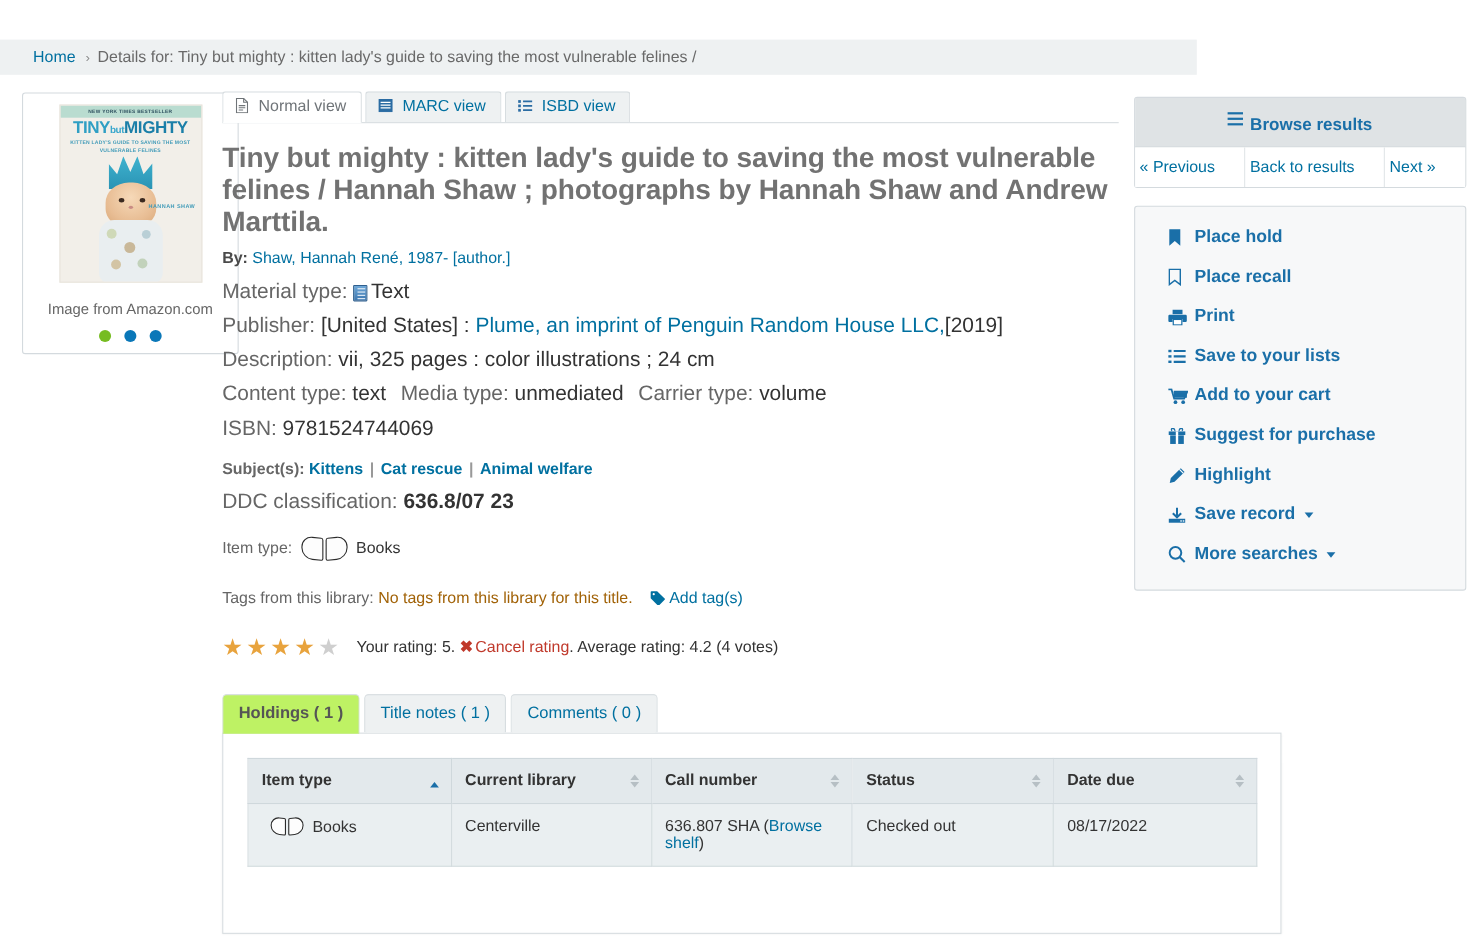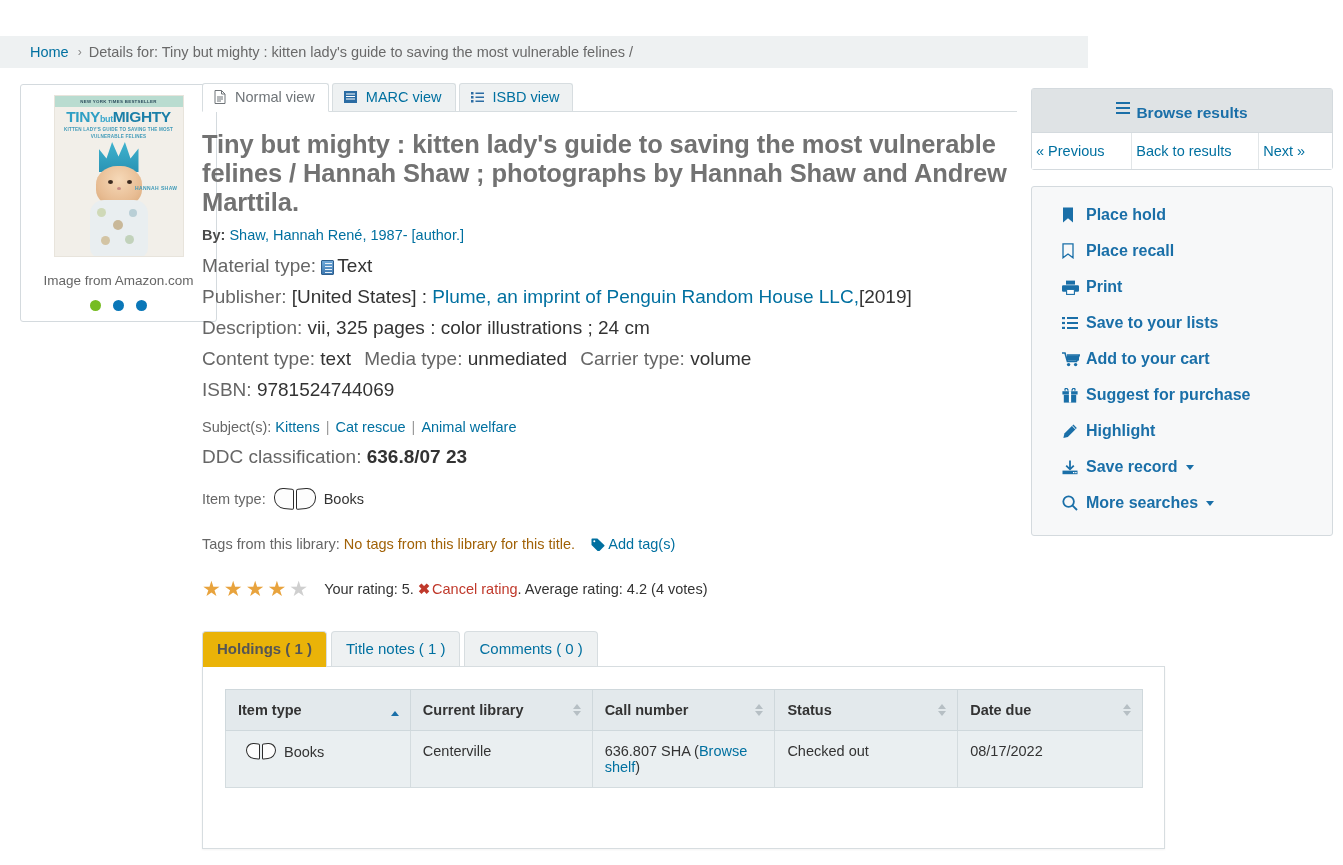--- a/index.html
+++ b/index.html
@@ -149,21 +149,21 @@
   .icon-text-book {
     display: inline-block; width: 13px; height: 15px; vertical-align: -3px;
     background: linear-gradient(#6fa8d8, #3d78b0);
     border: 1px solid #2f5f8e; border-radius: 1px; position: relative; margin-right: 3px;
   }
   .icon-text-book:after {
     content:""; position:absolute; left:3px; top:2px; width:7px; height:1px;
     background:#e8f0f8; box-shadow: 0 3px 0 #e8f0f8, 0 6px 0 #e8f0f8, 0 9px 0 #e8f0f8;
   }
 
-  .subj-row { font-size: 14.5px; color: #666666; margin: 20px 0 13px 0; }
+  .subj-row { font-size: 14.5px; color: #666666; margin: 20px 0 13px 0; font-weight: bold; }
   .subj-row a { color: #0070a0; text-decoration: none; }
   .subj-sep { color: #999; margin: 0 6px; }
 
   .itemtype-row { font-size: 14.5px; color: #666666; margin: 22px 0 0 0; display:flex; align-items:center; }
   .tags-row { font-size: 14.5px; color: #666666; margin: 26px 0 0 0; }
   .tags-row .strong { color: #a16207; }
   .tags-row a { color: #0070a0; text-decoration: none; margin-left: 12px; }
 
   
   .openbook { display:inline-block; width: 42px; height: 22px; position: relative; margin: 0 8px; }
@@ -192,21 +192,21 @@
     padding: 8px 14px 9px 14px;
     font-size: 15px;
     color: #0070a0;
     background: #eef1f2;
     border: 1px solid #d7dde0;
     border-bottom: none;
     border-radius: 4px 4px 0 0;
     margin-right: 4px;
     cursor: pointer;
   }
-  .htab.active { background: #eab308; color: #555555; font-weight: bold; position: relative; z-index: 2; margin-bottom: -1px; padding-bottom: 10px; }
+  .htab.active { background: #bef264; color: #555555; font-weight: bold; position: relative; z-index: 2; margin-bottom: -1px; padding-bottom: 10px; }
   .hold-panel {
     border: 1px solid #d7dde0;
     background: #ffffff;
     padding: 22px 22px 60px 22px;
     width: 963px;
     box-shadow: 0 1px 2px rgba(0,0,0,.05);
   }
 
   table.holdings { border-collapse: collapse; width: 918px; }
   table.holdings th {

